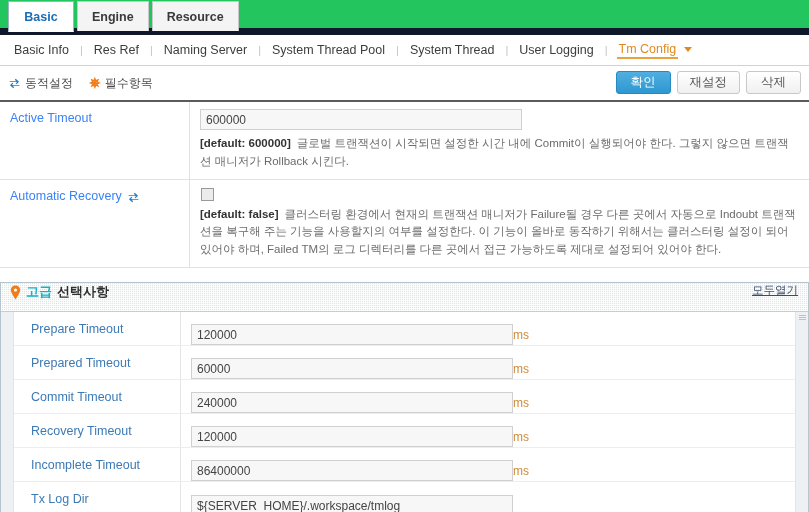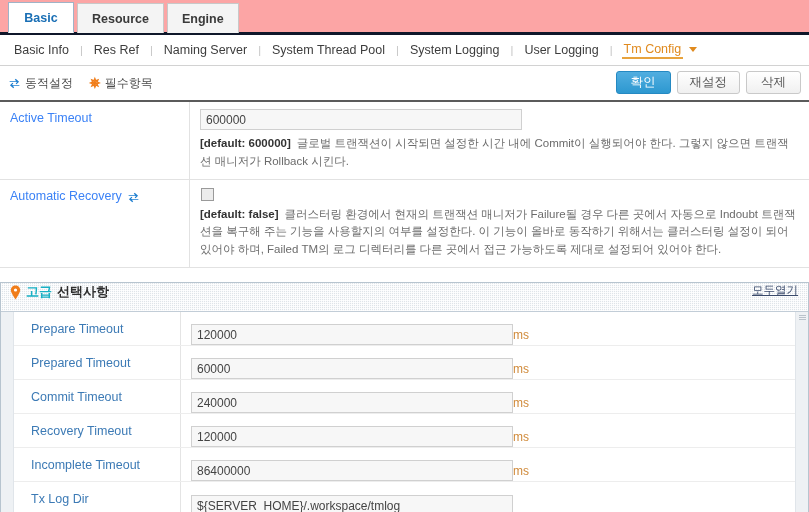--- a/index.html
+++ b/index.html
@@ -11,25 +11,24 @@
     background: #ffffff;
     font-family: "Liberation Sans", sans-serif;
     font-size: 12px;
     color: #333333;
   }
 
   
   .tabstrip {
     position: relative;
     height: 35px;
-    background: #fca5a5;
-    border-bottom: 3px solid #0f172a;
+    background: #22c55e;
+    border-bottom: 7px solid #0f172a;
     padding-left: 8px;
     display: flex;
-    align-items: flex-end;
   }
   .tab {
     height: 30px;
     min-width: 66px;
     padding: 0 14px;
     display: flex;
     align-items: center;
     justify-content: center;
     font-size: 12.5px;
     font-weight: bold;
@@ -297,37 +296,37 @@
   }
 </style>
 </head>
 <body>
 
 <div class="tabstrip">
   <div class="tab active">
     <span>Basic</span>
   </div>
   <div class="tab">
+    <span>Engine</span>
+  </div>
+  <div class="tab">
     <span>Resource</span>
-  </div>
-  <div class="tab">
-    <span>Engine</span>
   </div>
 </div>
 
 <div class="subnav">
   <span class="subnav-item">Basic Info</span>
   <span class="subnav-sep">|</span>
   <span class="subnav-item">Res Ref</span>
   <span class="subnav-sep">|</span>
   <span class="subnav-item">Naming Server</span>
   <span class="subnav-sep">|</span>
   <span class="subnav-item">System Thread Pool</span>
   <span class="subnav-sep">|</span>
-  <span class="subnav-item">System Logging</span>
+  <span class="subnav-item">System Thread</span>
   <span class="subnav-sep">|</span>
   <span class="subnav-item">User Logging</span>
   <span class="subnav-sep">|</span>
   <span class="subnav-item current">Tm Config</span>
   <span class="caret-down"></span>
 </div>
 
 <div class="actionbar">
   <div class="legend">
     <div class="legend-entry">

